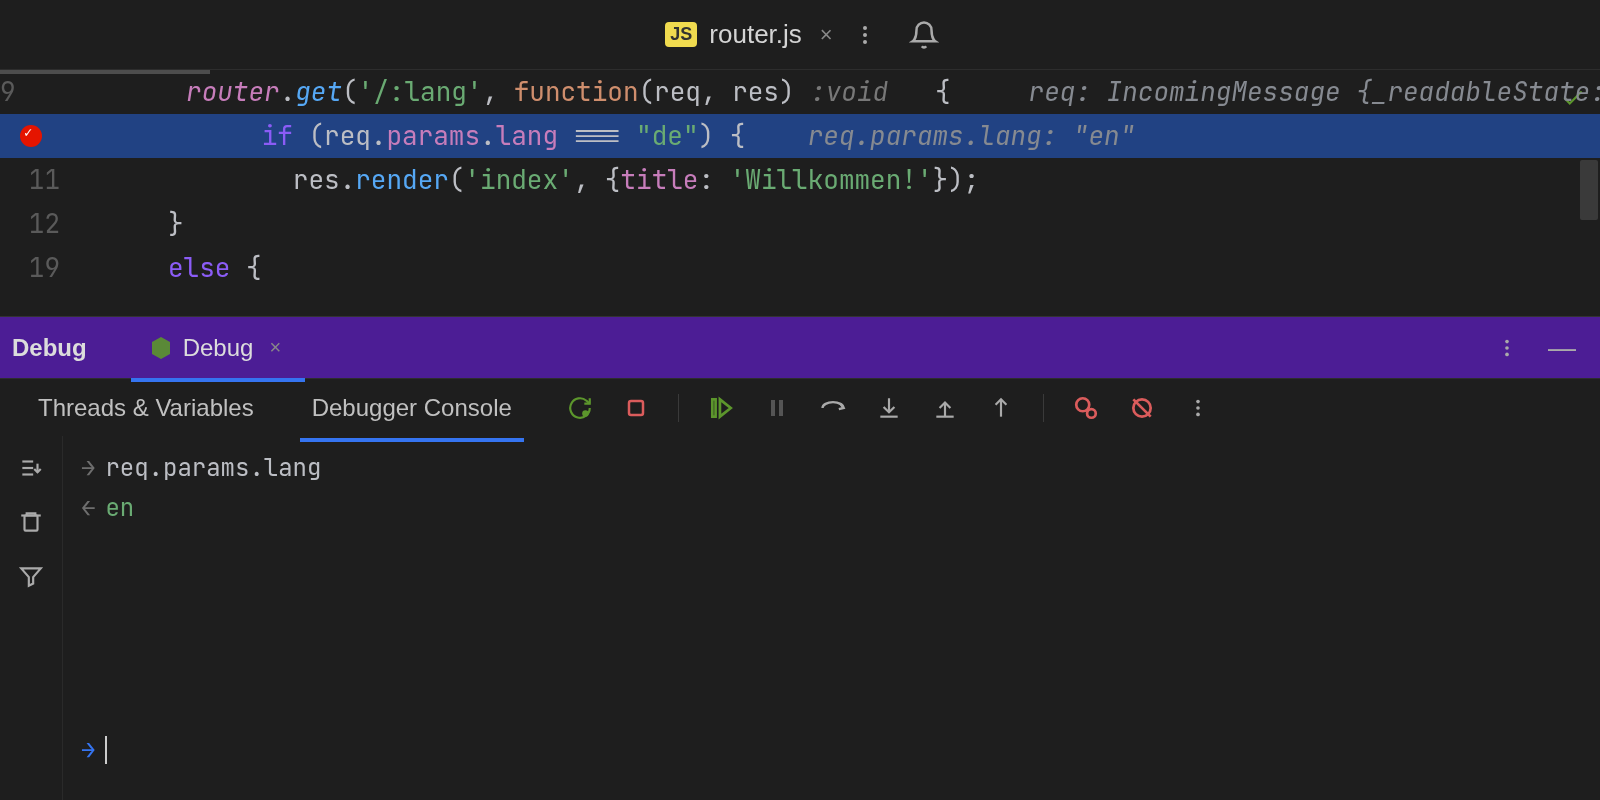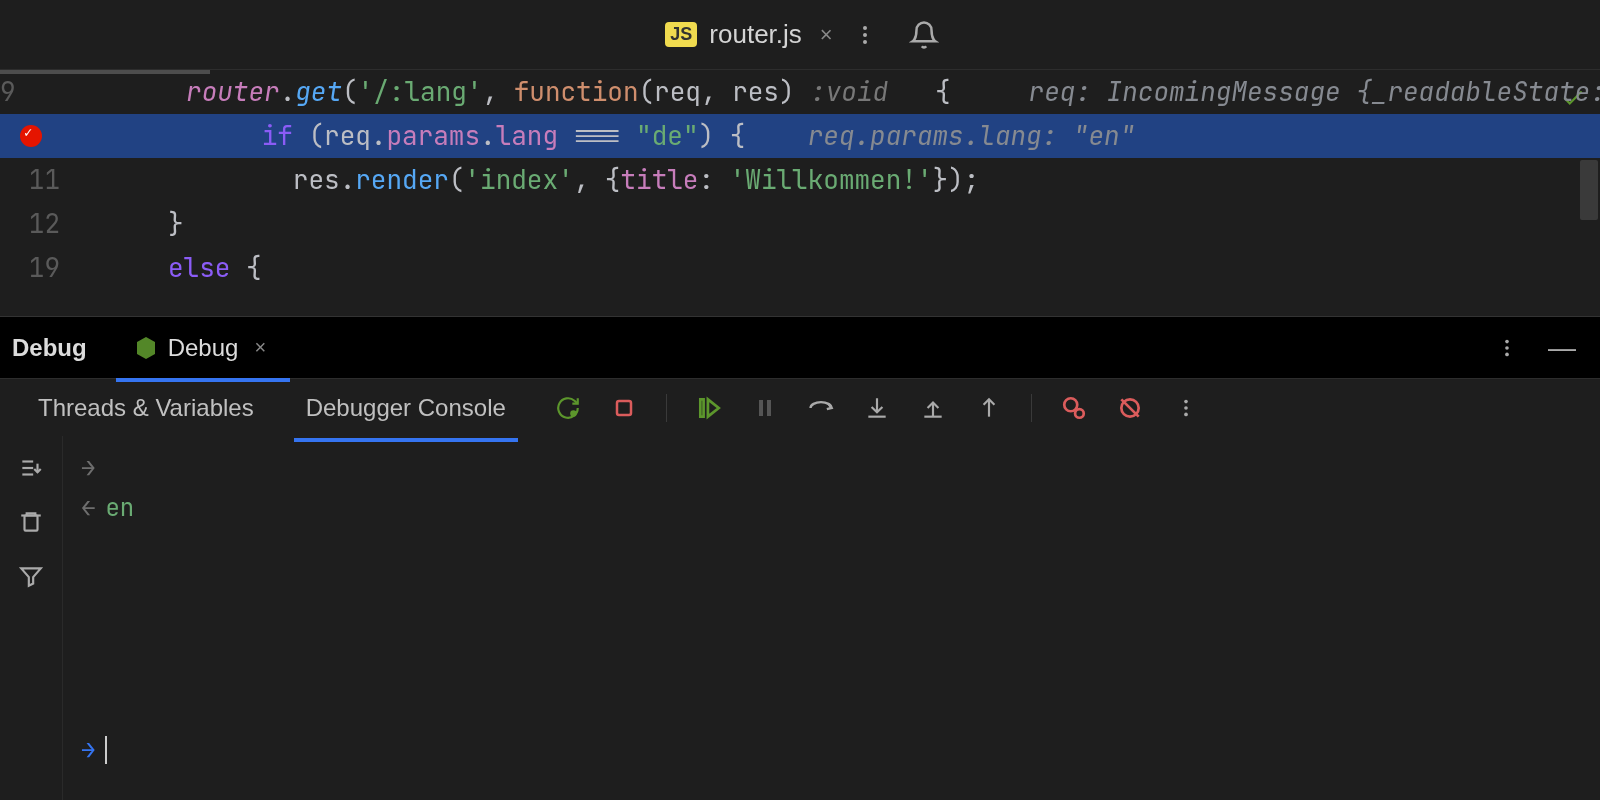--- a/index.html
+++ b/index.html
@@ -126,23 +126,23 @@
   position:absolute;
   right: 14px;
   top: 10px;
 }
 
 
 .debug-header {
   height: 62px;
   display: flex;
   align-items: center;
-  background: #000000;
+  background: #4c1d95;
   border-top: 1px solid #333;
-  gap: 11px;
+  gap: 26px;
 }
 .debug-title {
   font-size: 24px;
   font-weight: 700;
   color: #dcdcdc;
   padding: 0 18px 0 12px;
 }
 .debug-tab {
   display: flex;
   align-items: center;
@@ -167,21 +167,21 @@
   gap: 30px;
   align-items: center;
 }
 
 
 .sub-tabs {
   height: 58px;
   display: flex;
   align-items: center;
   padding: 0 14px;
-  gap: 4px;
+  gap: 10px;
   border-top: 1px solid #2d2d2d;
 }
 .sub-tab {
   font-size: 24px;
   color: #c0c0c0;
   padding: 14px 24px;
   position: relative;
   cursor: pointer;
 }
 .sub-tab.active::after {
@@ -441,20 +441,21 @@
     </span>
     <span class="icn">
       <svg width="26" height="26" viewBox="0 0 24 24" fill="none" stroke="currentColor" stroke-width="2">
           <path d="M3 5h18l-7 8v6l-4 2v-8z"></path>
         </svg>
     </span>
   </div>
   <div class="console-body">
     <div class="con-line">
       <span class="arrow-in">→</span>
+      <span class="con-input">req.params.lang</span>
     </div>
     <div class="con-line">
       <span class="arrow-out">←</span>
       <span class="con-output">en</span>
     </div>
     <div class="con-prompt">
       <span class="prompt-arrow">→</span>
       <span class="cursor"></span>
     </div>
   </div>

